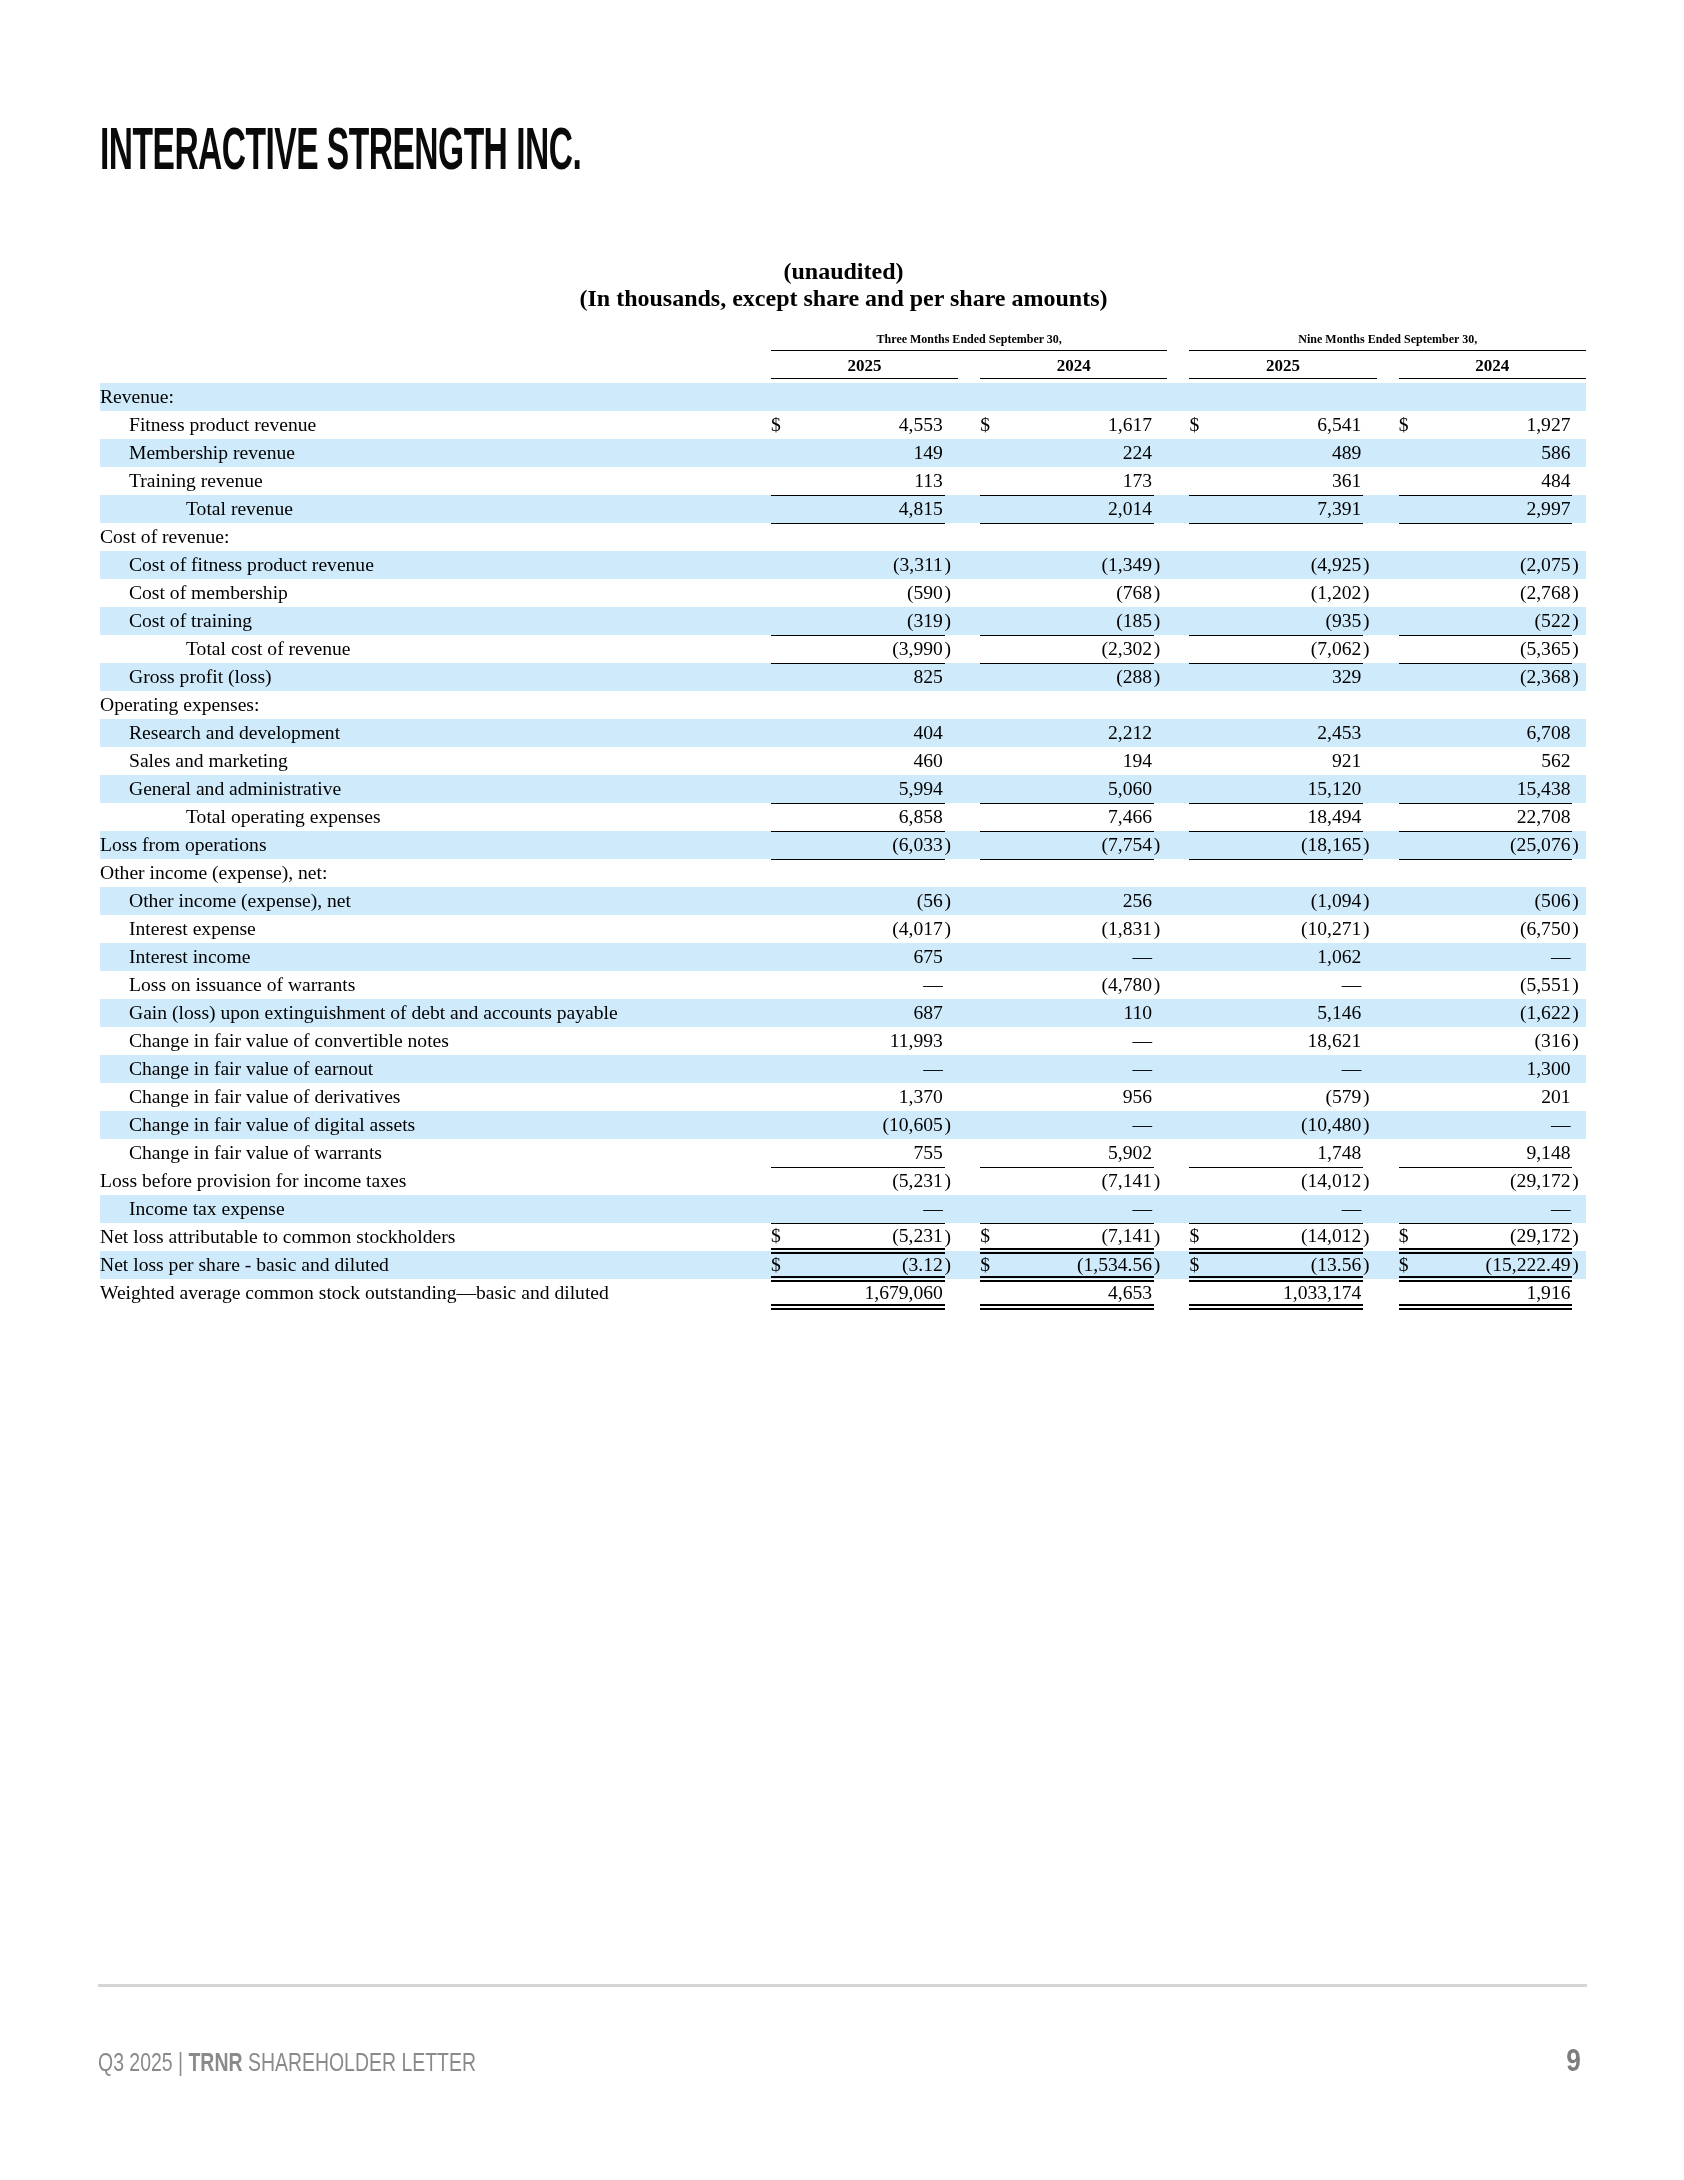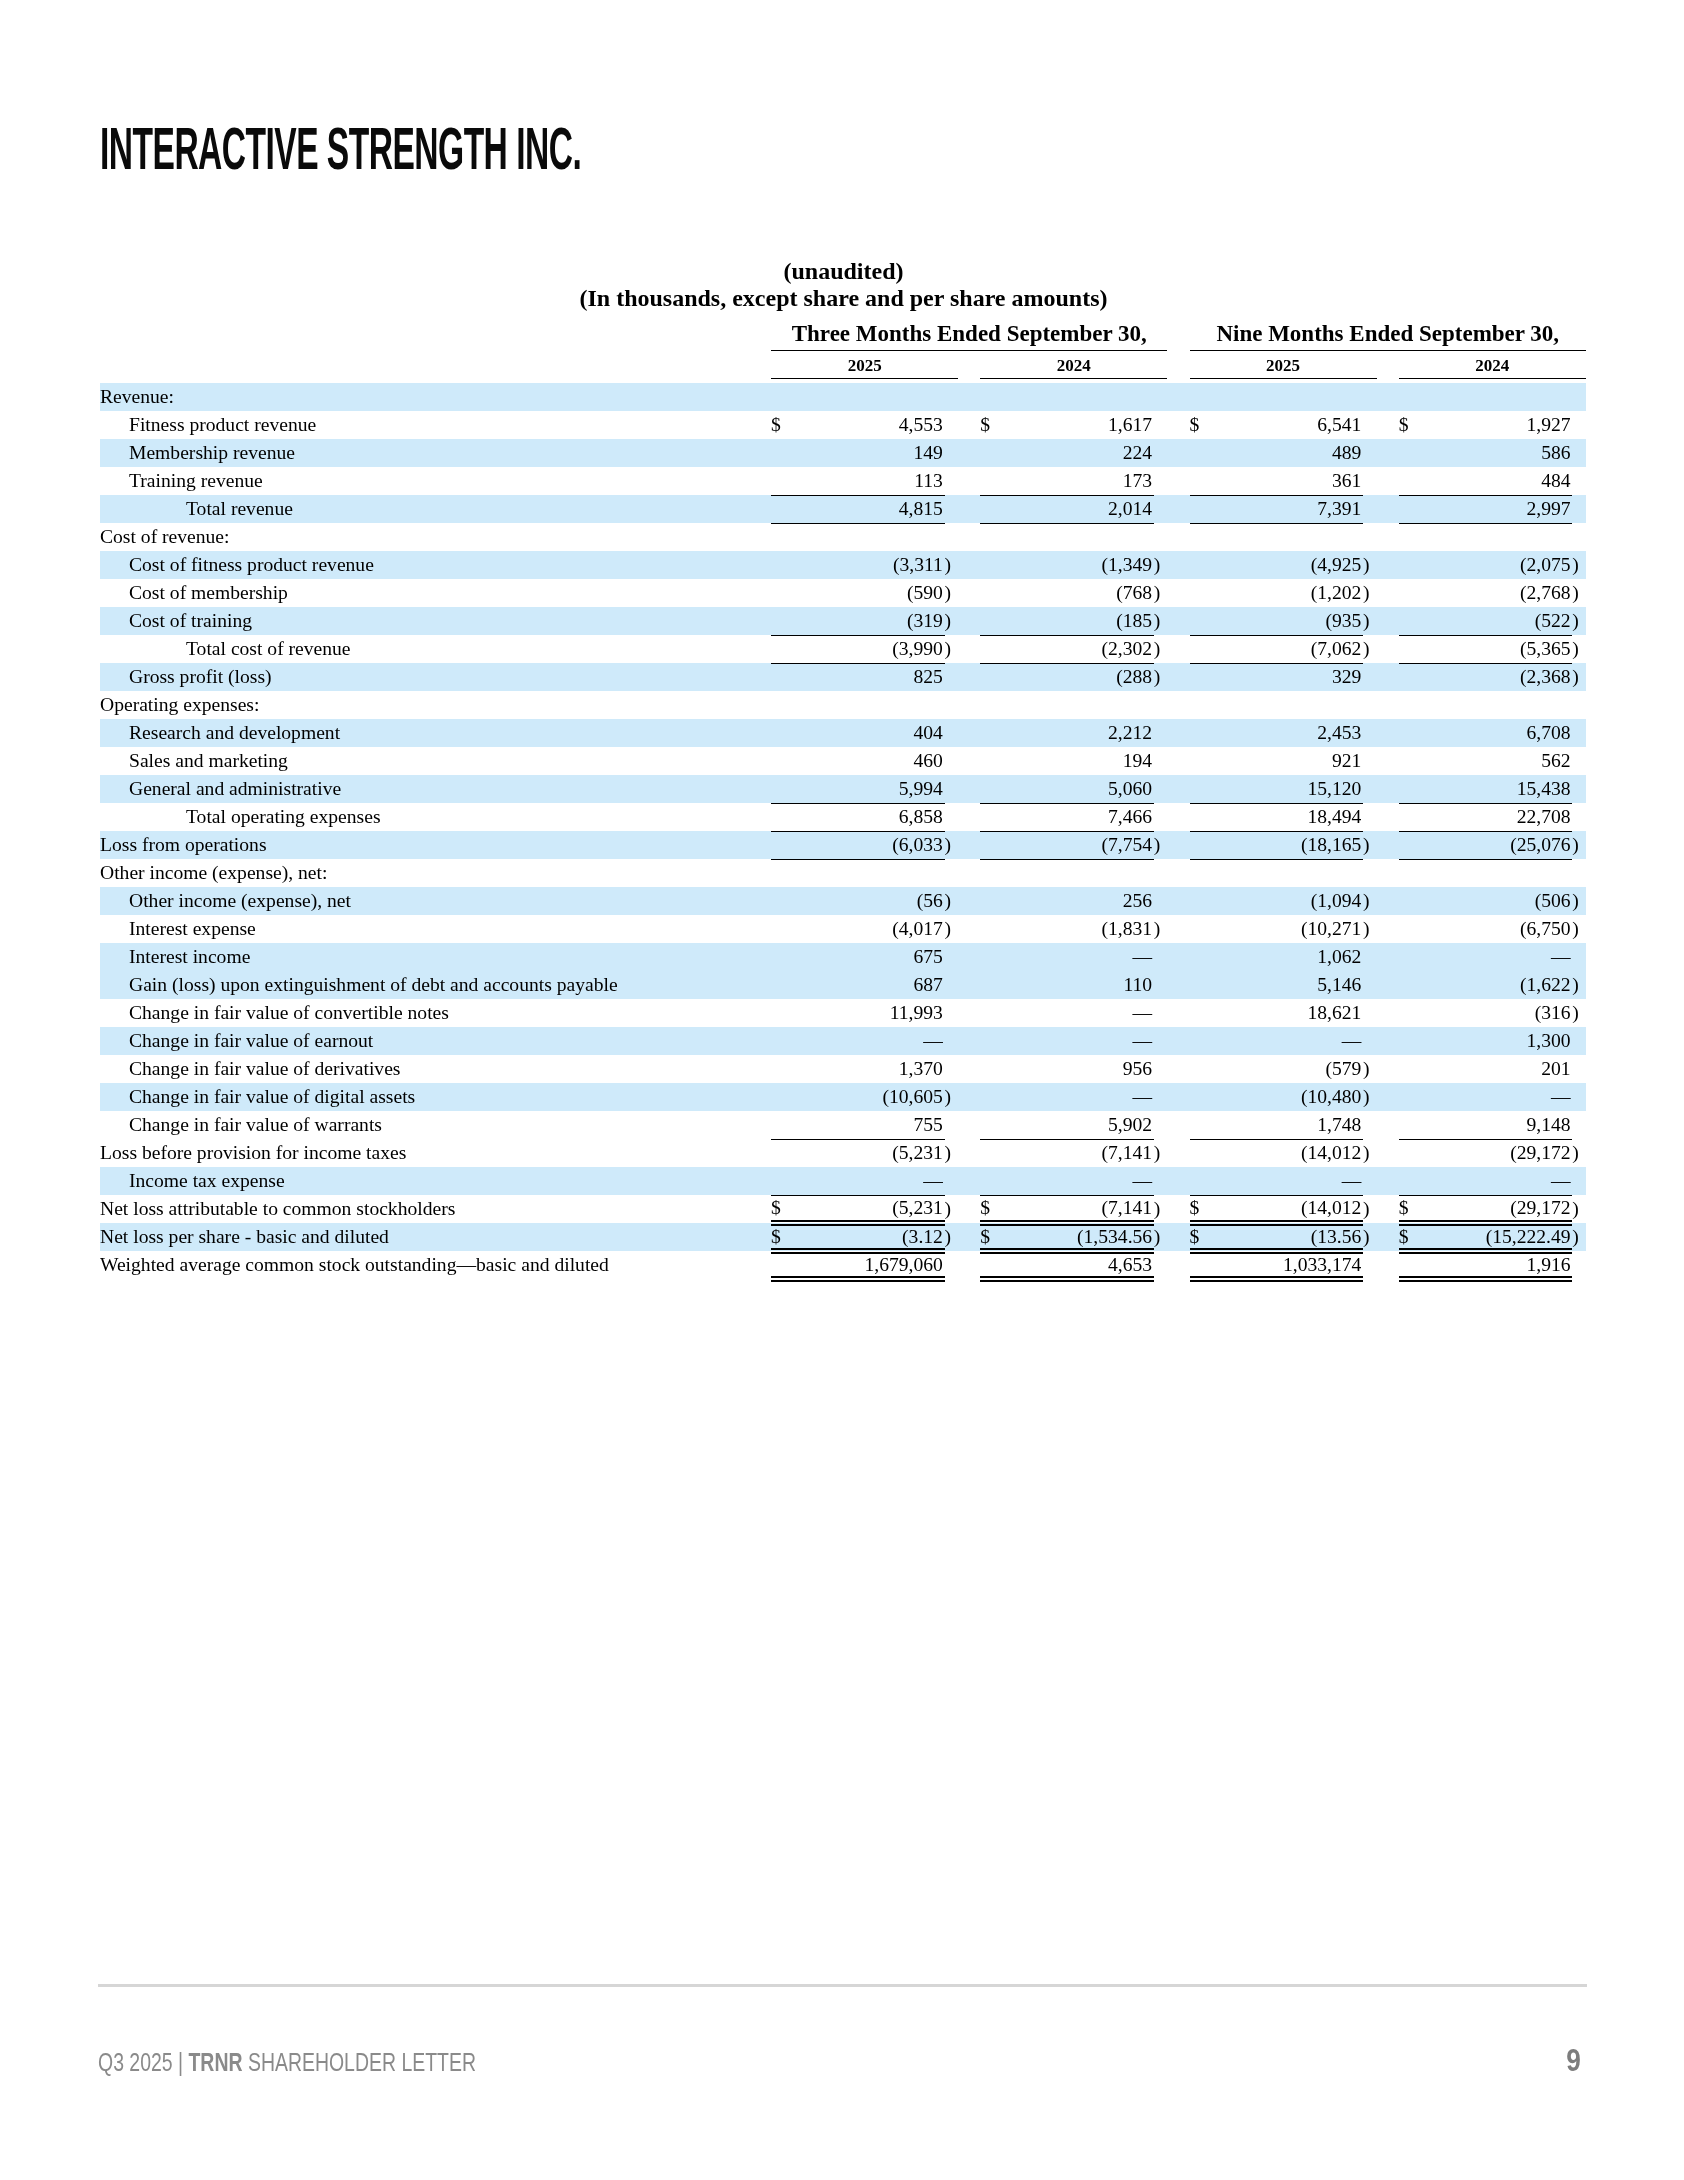--- a/index.html
+++ b/index.html
@@ -67,21 +67,21 @@
   col.c-par{width:13.6px;}
   th,td{
     padding:0;
     height:28px;
     vertical-align:middle;
     white-space:nowrap;
     font-weight:normal;
   }
   thead th{font-weight:700;}
   .ghead{
-    font-size:23px;
+    font-size:12px;
     text-align:center;
     border-bottom:1.7px solid var(--ink);
     padding-bottom:2.6px;
     height:32px;
     vertical-align:bottom;
   }
   .yhead{
     font-size:17px;
     text-align:center;
     border-bottom:1.7px solid var(--ink);
@@ -581,20 +581,39 @@
             <td class="par"></td>
             <td class="sepc"></td>
             <td class="dol"></td>
             <td class="val">1,062</td>
             <td class="par"></td>
             <td class="sepc"></td>
             <td class="dol"></td>
             <td class="val">—</td>
             <td class="par"></td>
           </tr>
+          <tr>
+            <td class="lbl i1">Loss on issuance of warrants</td>
+            <td class="sepc"></td>
+            <td class="dol"></td>
+            <td class="val">—</td>
+            <td class="par"></td>
+            <td class="sepc"></td>
+            <td class="dol"></td>
+            <td class="val">(4,780</td>
+            <td class="par">)</td>
+            <td class="sepc"></td>
+            <td class="dol"></td>
+            <td class="val">—</td>
+            <td class="par"></td>
+            <td class="sepc"></td>
+            <td class="dol"></td>
+            <td class="val">(5,551</td>
+            <td class="par">)</td>
+          </tr>
           <tr class="shaded">
             <td class="lbl i1">Gain (loss) upon extinguishment of debt and accounts payable</td>
             <td class="sepc"></td>
             <td class="dol"></td>
             <td class="val">687</td>
             <td class="par"></td>
             <td class="sepc"></td>
             <td class="dol"></td>
             <td class="val">110</td>
             <td class="par"></td>

